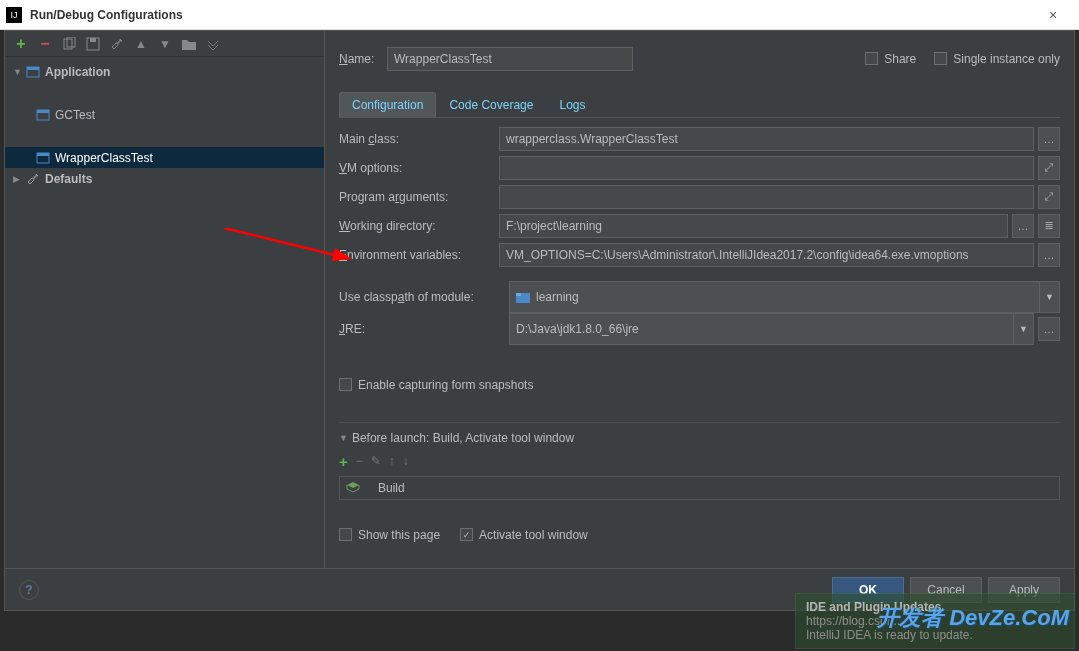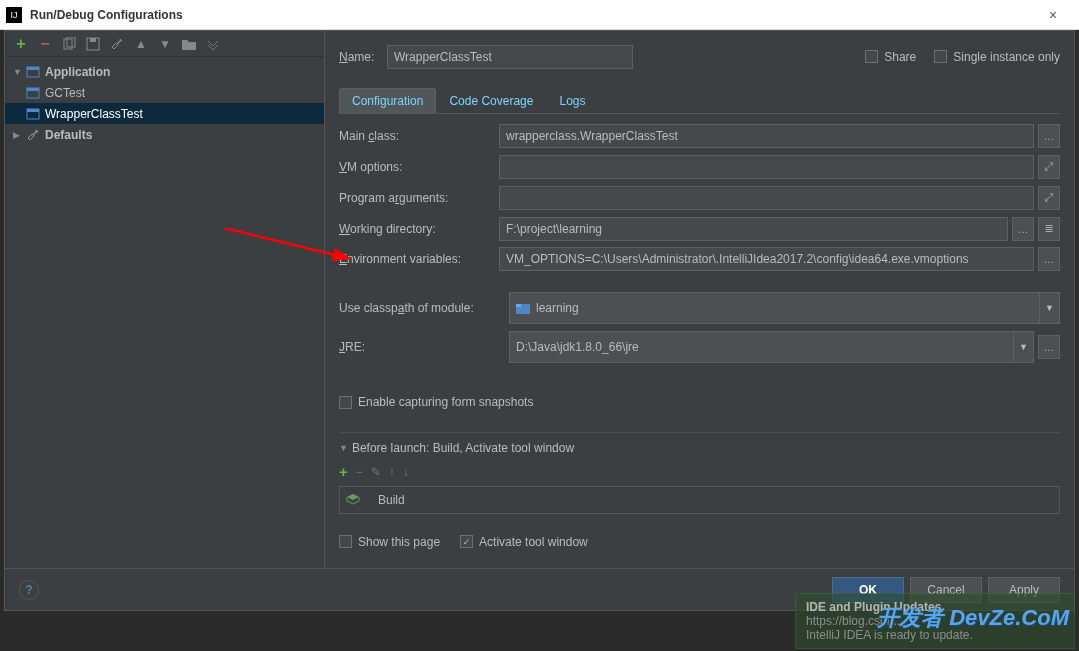--- a/index.html
+++ b/index.html
@@ -12,33 +12,33 @@
 .dialog-body { flex:1; display:flex; overflow:hidden; }
 .left { width:320px; border-right:1px solid #555; display:flex; flex-direction:column; }
 .toolbar { height:26px; display:flex; align-items:center; gap:8px; padding:0 8px; border-bottom:1px solid #323232; }
 .toolbar .ticon { width:16px; height:16px; display:flex; align-items:center; justify-content:center; color:#888; }
 .toolbar .plus { color:#62b543; font-size:16px; font-weight:bold; }
 .toolbar .minus { color:#c75450; font-size:16px; font-weight:bold; }
 .tree { flex:1; padding:4px 0; overflow-y:auto; }
 .tree-row { height:21px; display:flex; align-items:center; padding-left:8px; cursor:default; }
 .tree-row .exp { width:12px; color:#888; font-size:9px; }
 .tree-row .ricon { width:16px; height:16px; margin-right:4px; display:flex; align-items:center; justify-content:center; }
-.tree-row.l1 { padding-left:20px; }
+.tree-row.l1 { padding-left:30px;margin-top:22px; }
 .tree-row.selected { background:#0d293e; color:#fff; }
 .tree-row.bold .label { font-weight:bold; }
 .right { flex:1; display:flex; flex-direction:column; padding:8px 14px; overflow-y:auto; }
 .row { display:flex; align-items:center; margin-bottom:7px; min-height:22px; }
 .row .lbl { width:160px; color:#bbb; }
 .row .lbl .u { text-decoration:underline; }
 .row .inp { flex:1; height:24px; background:#45494a; border:1px solid #5e6060; color:#bbb; padding:0 6px; font-size:12px; }
 .row .btn-s { width:22px; height:24px; background:#4c5052; border:1px solid #5e6060; margin-left:4px; display:flex; align-items:center; justify-content:center; color:#aaa; font-size:11px; cursor:default; }
 .tabs { display:flex; border-bottom:1px solid #555; margin:6px 0 10px; }
 .tab { padding:5px 12px; color:#7dd3fc; border:1px solid transparent; border-bottom:none; cursor:default; }
 .tab.active { background:#515658; border-color:#5e6060; border-radius:3px 3px 0 0; }
-.chk { display:flex; align-items:center; gap:6px; margin:11px 0; }
+.chk { display:flex; align-items:center; gap:6px; margin:18px 0; }
 .chk .box { width:13px; height:13px; border:1px solid #6e6e6e; background:#43494a; display:flex; align-items:center; justify-content:center; color:#bbb; font-size:9px; }
 .sel { flex:1; height:32px; background:#4c5052; border:1px solid #5e6060; display:flex; align-items:center; padding:12px 6px; position:relative; }
 .sel .drop { position:absolute; right:0; top:0; width:20px; height:100%; display:flex; align-items:center; justify-content:center; border-left:1px solid #5e6060; font-size:9px; }
 .sep { height:1px; background:#4d4d4d; margin:12px 0 8px; }
 .sect-title { display:flex; align-items:center; gap:4px; margin-bottom:6px; }
 .launch-toolbar { display:flex; gap:8px; padding:2px 0; align-items:center; }
 .launch-toolbar span { color:#777; }
 .launch-list { border:1px solid #555; background:#3c3f41; padding:4px 6px; margin:4px 0 10px; height:28px; display:flex; align-items:center; gap:18px; }
 .footer { height:42px; border-top:1px solid #555; display:flex; align-items:center; justify-content:space-between; padding:0 14px; }
 .help-ico { width:20px; height:20px; border-radius:10px; border:1px solid #555; display:flex; align-items:center; justify-content:center; color:#5c7e9c; font-weight:bold; }

